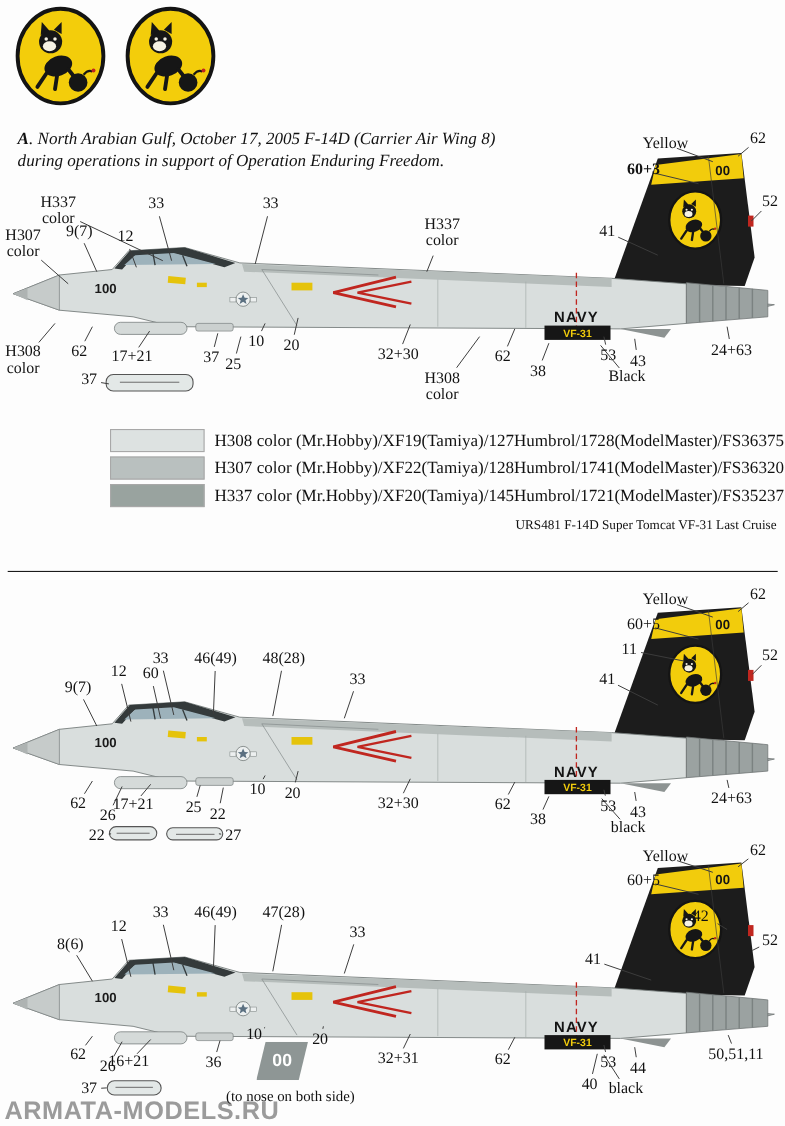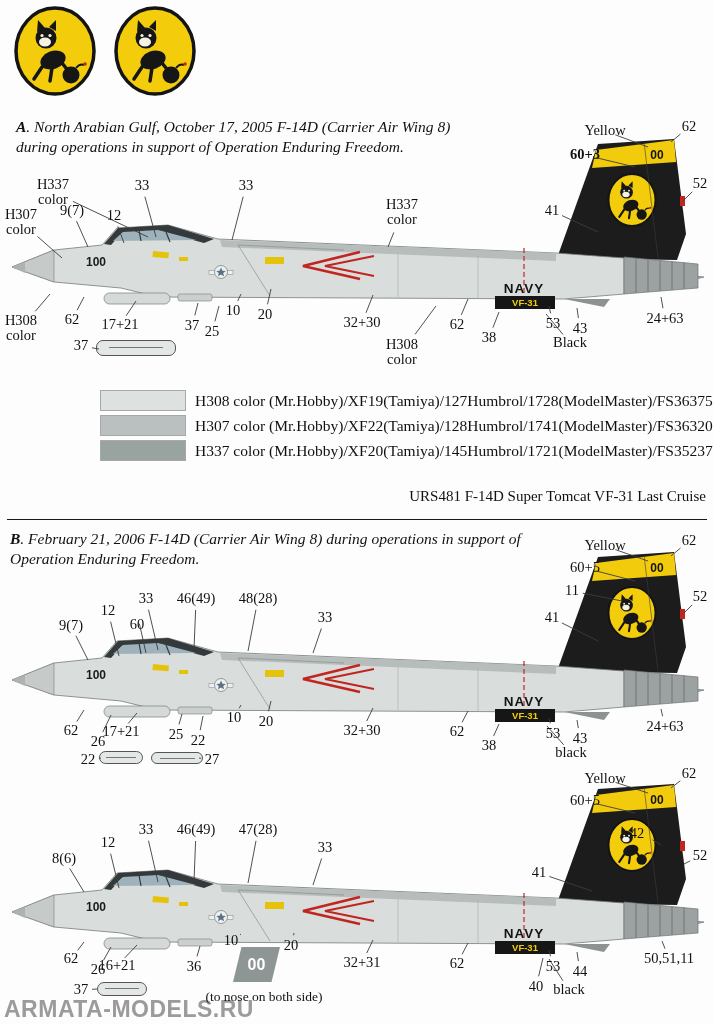--- a/index.html
+++ b/index.html
@@ -17,21 +17,21 @@
   .title .l2{font-size:36px}
   .caption{position:absolute;z-index:4;font-style:italic;font-size:15.5px;line-height:1.28}
   .caption b{font-weight:700}
   .callout{position:absolute;z-index:4;transform:translate(-50%,-50%);font-size:14.5px;
            line-height:1.05;white-space:nowrap;text-align:center}
   .callout.two{white-space:normal;width:48px}
   .color-table{position:absolute;left:100px;top:388px;z-index:4}
   .ct-row{display:flex;align-items:center;height:25px}
   .swatch{width:86px;height:21px;flex:0 0 86px;border:1px solid #a8a8a8;margin-right:9px}
   .ct-label{font-size:15.5px;white-space:nowrap}
-  .product{position:absolute;right:8px;top:488px;font-size:15px;z-index:4}
+  .product{position:absolute;right:8px;top:470px;font-size:12px;z-index:4}
   .divider{position:absolute;left:7px;top:519px;width:700px;border-top:1.5px solid #1a1a1a;z-index:4}
   .part{position:absolute;z-index:2;background:#e3e8e7;border:1px solid #555;border-radius:7px}
   .part::after{content:"";position:absolute;left:15%;top:45%;width:70%;border-top:1px solid #777}
   .shadow-demo{position:absolute;left:233px;top:947px;width:47px;height:35px;z-index:2;background:#8e9695;
                clip-path:polygon(18% 0,100% 0,82% 100%,0 100%);display:flex;align-items:center;
                justify-content:center;font-weight:700;font-size:16px;color:#fff;
                font-family:"Liberation Sans",sans-serif}
   .shadow-note{position:absolute;left:158px;top:989px;width:212px;z-index:4;text-align:center;
                font-size:13.5px;line-height:1.18}
   .watermark{position:absolute;left:4px;top:996px;z-index:2;font-family:"Liberation Sans",sans-serif;
@@ -189,21 +189,20 @@
     </svg>
 
   <svg class="logo" style="left:12px" width="86" height="92" viewBox="0 0 86 92">
       <use href="#felix-badge"></use>
     </svg>
   <svg class="logo" style="left:112px" width="86" height="92" viewBox="0 0 86 92">
       <use href="#felix-badge"></use>
     </svg>
 
   <div class="caption" style="left:16px;top:117px;width:478px"><b>A</b><span>. North Arabian Gulf, October 17, 2005 F-14D (Carrier Air Wing 8) during operations in support of Operation Enduring Freedom.</span></div>
-  <div class="caption" style="left:10px;top:529px;width:548px"><b>B</b><span>. February 21, 2006 F-14D (Carrier Air Wing 8) during operations in support of Operation Enduring Freedom.</span></div>
 
   <svg class="plane" style="left:8px;top:136px" width="700" height="175" viewBox="0 0 700 175">
       <use href="#f14"></use>
     </svg>
   <svg class="plane" style="left:8px;top:549px" width="700" height="175" viewBox="0 0 700 175">
       <use href="#f14"></use>
     </svg>
   <svg class="plane" style="left:8px;top:781px" width="700" height="175" viewBox="0 0 700 175">
       <use href="#f14"></use>
     </svg>
@@ -272,21 +271,21 @@
     <div class="callout" style="left: 585px; top: 568px;">60+5</div>
     <div class="callout" style="left: 572px; top: 591px;">11</div>
     <div class="callout" style="left: 700px; top: 597px;">52</div>
     <div class="callout" style="left: 552px; top: 618px;">41</div>
     <div class="callout" style="left: 146px; top: 599px;">33</div>
     <div class="callout" style="left: 196px; top: 599px;">46(49)</div>
     <div class="callout" style="left: 258px; top: 599px;">48(28)</div>
     <div class="callout" style="left: 325px; top: 618px;">33</div>
     <div class="callout" style="left: 71px; top: 626px;">9(7)</div>
     <div class="callout" style="left: 108px; top: 611px;">12</div>
-    <div class="callout" style="left: 137px; top: 613px; margin-top: 12px;">60</div>
+    <div class="callout" style="left: 137px; top: 613px;">60</div>
     <div class="callout" style="left: 71px; top: 731px;">62</div>
     <div class="callout" style="left: 98px; top: 742px;">26</div>
     <div class="callout" style="left: 121px; top: 732px;">17+21</div>
     <div class="callout" style="left: 176px; top: 735px;">25</div>
     <div class="callout" style="left: 198px; top: 741px;">22</div>
     <div class="callout" style="left: 234px; top: 718px;">10</div>
     <div class="callout" style="left: 266px; top: 722px;">20</div>
     <div class="callout" style="left: 362px; top: 731px;">32+30</div>
     <div class="callout" style="left: 457px; top: 732px;">62</div>
     <div class="callout" style="left: 489px; top: 746px;">38</div>

